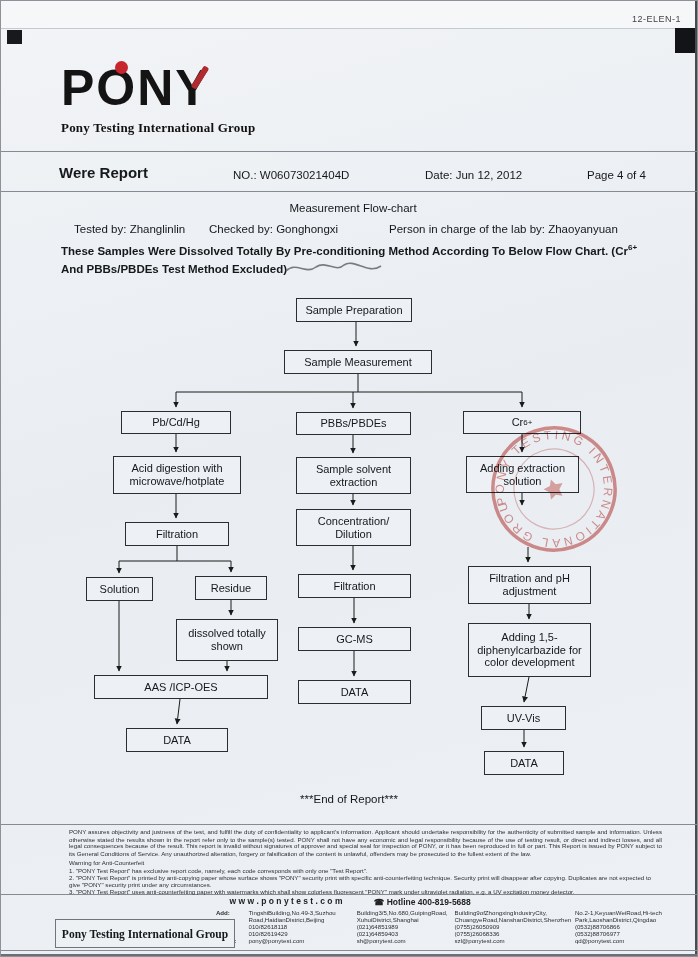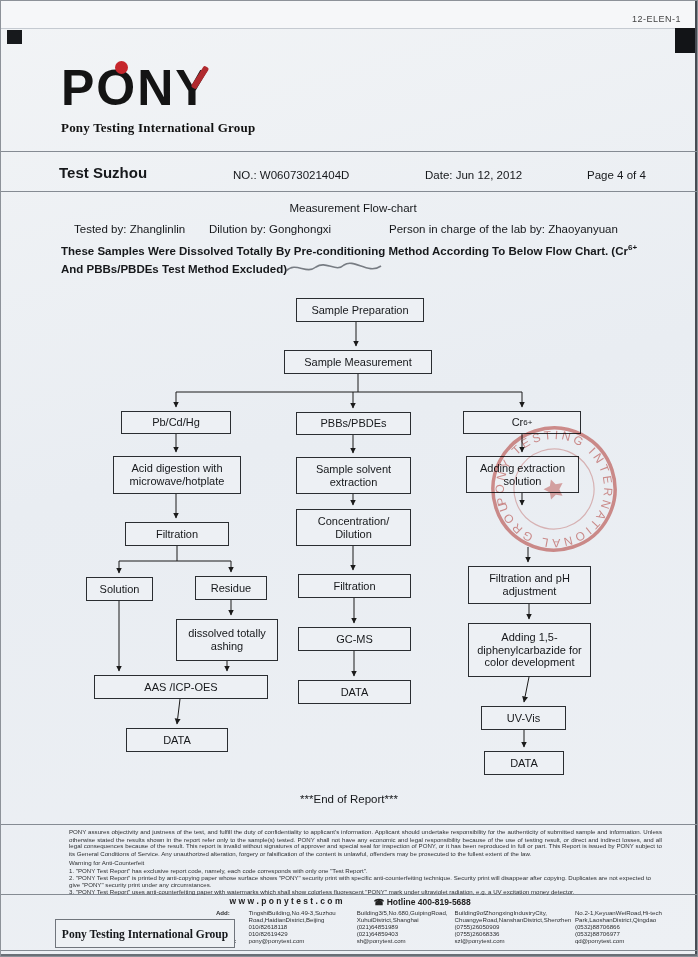--- a/index.html
+++ b/index.html
@@ -68,35 +68,35 @@
       <span>PON</span><span>Y</span>
       <span class="logo-dot"></span>
       <span class="logo-ybar"></span>
     </div>
     <div class="logo-sub">Pony Testing International Group</div>
   </div>
 
   <div class="rule" style="top:150px"></div>
   <div class="rule" style="top:190px"></div>
 
-  <div class="hdr-title">Test Suzhou</div>
+  <div class="hdr-title">Were Report</div>
   <div class="hdr-item" style="left:232px">
     <span>NO.:</span>&nbsp;<span>W06073021404D</span>
   </div>
   <div class="hdr-item" style="left:424px">
     <span>Date:</span>&nbsp;<span>Jun 12, 2012</span>
   </div>
   <div class="hdr-item" style="left:586px">Page 4 of 4</div>
 
   <div class="chart-title">Measurement Flow-chart</div>
   <div class="hdr-item" style="left:73px;top:222px">
     <span>Tested by:</span>&nbsp;<span>Zhanglinlin</span>
   </div>
   <div class="hdr-item" style="left:208px;top:222px">
-    <span>Dilution by:</span>&nbsp;<span>Gonghongxi</span>
+    <span>Checked by:</span>&nbsp;<span>Gonghongxi</span>
   </div>
   <div class="hdr-item" style="left:388px;top:222px">
     <span>Person in charge of the lab by:</span>&nbsp;<span>Zhaoyanyuan</span>
   </div>
   <div class="note" style="top:242px">
     <span>These Samples Were Dissolved Totally By Pre-conditioning Method According To Below Flow Chart. (Cr</span><sup>6+</sup>
   </div>
   <div class="note" style="top:262px">And PBBs/PBDEs Test Method Excluded)</div>
 
   <svg class="pen" viewBox="0 0 100 22">
@@ -136,29 +136,29 @@
 
       <line x1="521" y1="433" x2="521" y2="451" marker-end="url(#ah)"></line>
       <line x1="521" y1="492" x2="521" y2="504" marker-end="url(#ah)"></line>
       <line x1="527" y1="546" x2="527" y2="561" marker-end="url(#ah)"></line>
       <line x1="528" y1="603" x2="528" y2="618" marker-end="url(#ah)"></line>
       <line x1="528" y1="676" x2="523" y2="701" marker-end="url(#ah)"></line>
       <line x1="523" y1="729" x2="523" y2="746" marker-end="url(#ah)"></line>
     </g>
   </svg>
 
-  <div class="fbox" style="left:295px;top:297px;width:128px;height:24px">Sample Preparation</div>
+  <div class="fbox" style="left:295px;top:297px;width:116px;height:24px">Sample Preparation</div>
   <div class="fbox" style="left:283px;top:349px;width:148px;height:24px">Sample Measurement</div>
 
   <div class="fbox" style="left:120px;top:410px;width:110px;height:23px">Pb/Cd/Hg</div>
   <div class="fbox" style="left:112px;top:455px;width:128px;height:38px">Acid digestion with microwave/hotplate</div>
   <div class="fbox" style="left:124px;top:521px;width:104px;height:24px">Filtration</div>
   <div class="fbox" style="left:85px;top:576px;width:67px;height:24px">Solution</div>
   <div class="fbox" style="left:194px;top:575px;width:72px;height:24px">Residue</div>
-  <div class="fbox" style="left:175px;top:618px;width:102px;height:42px">dissolved totally ashing</div>
+  <div class="fbox" style="left:175px;top:618px;width:102px;height:42px">dissolved totally shown</div>
   <div class="fbox" style="left:93px;top:674px;width:174px;height:24px">AAS /ICP-OES</div>
   <div class="fbox" style="left:125px;top:727px;width:102px;height:24px">DATA</div>
 
   <div class="fbox" style="left:295px;top:411px;width:115px;height:23px">PBBs/PBDEs</div>
   <div class="fbox" style="left:295px;top:508px;width:115px;height:37px">Concentration/ Dilution</div>
   <div class="fbox" style="left:295px;top:456px;width:115px;height:37px">Sample solvent extraction</div>
   <div class="fbox" style="left:297px;top:573px;width:113px;height:24px">Filtration</div>
   <div class="fbox" style="left:297px;top:626px;width:113px;height:24px">GC-MS</div>
   <div class="fbox" style="left:297px;top:679px;width:113px;height:24px">DATA</div>
 

